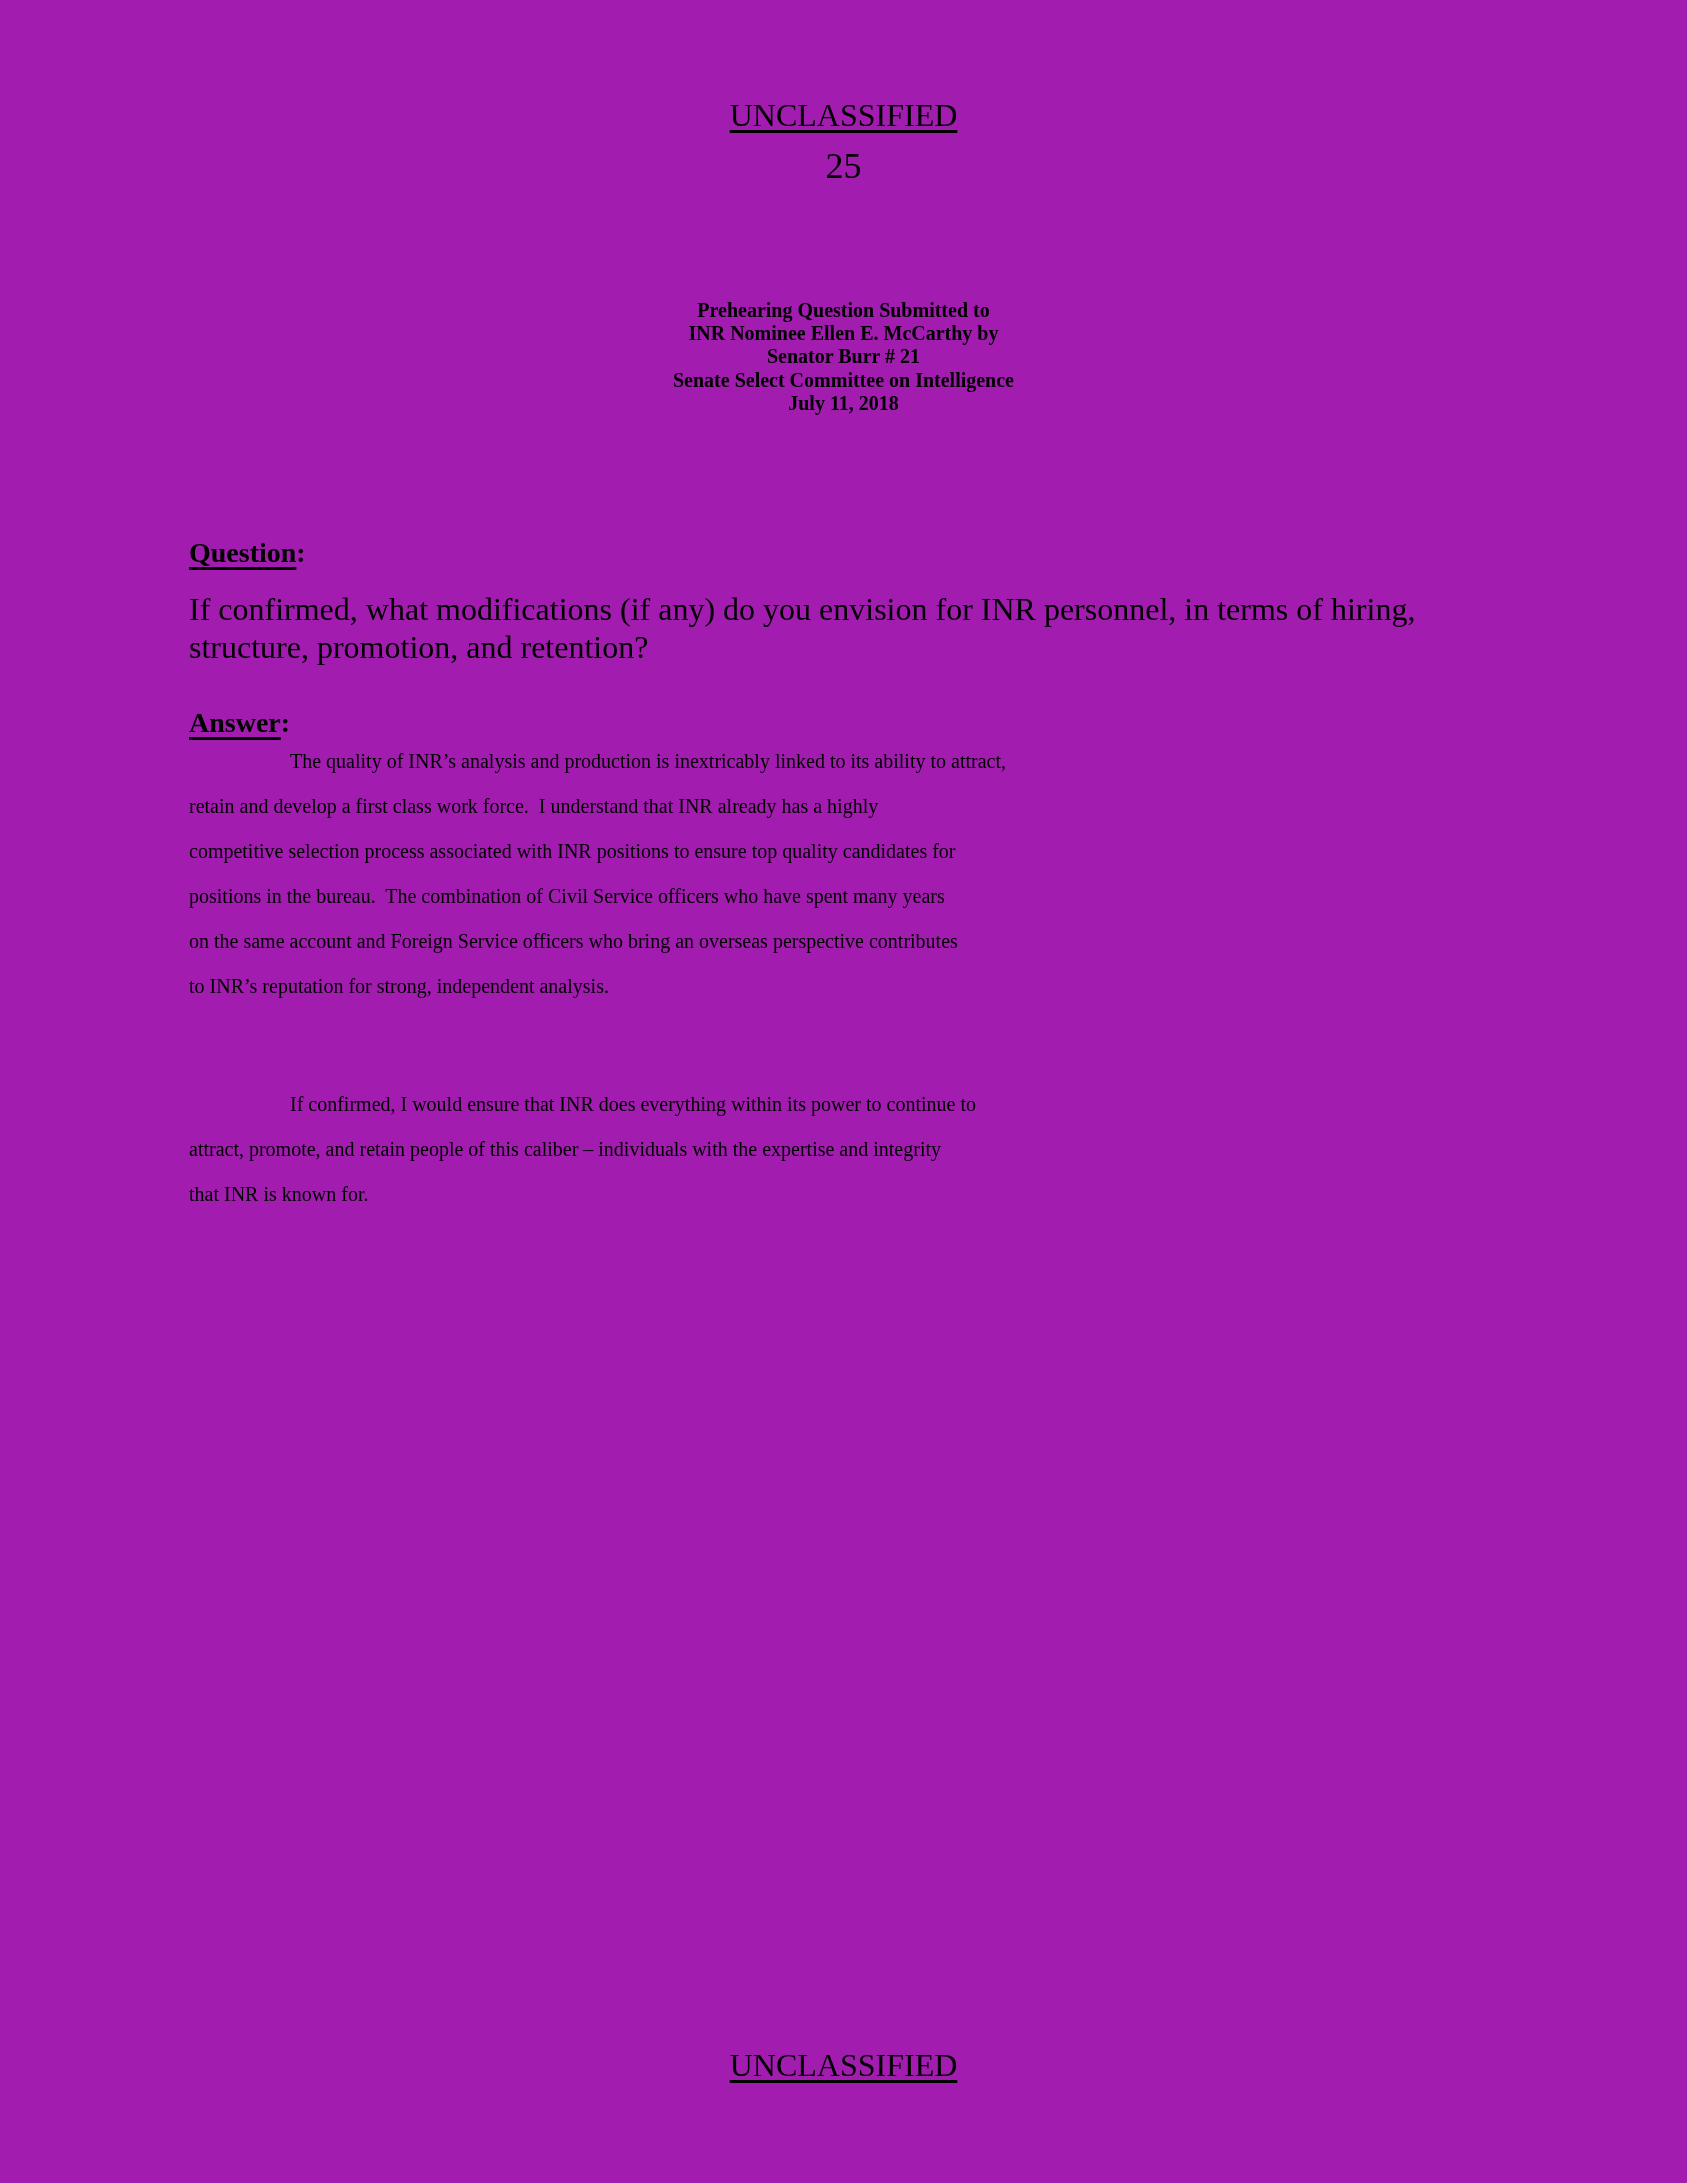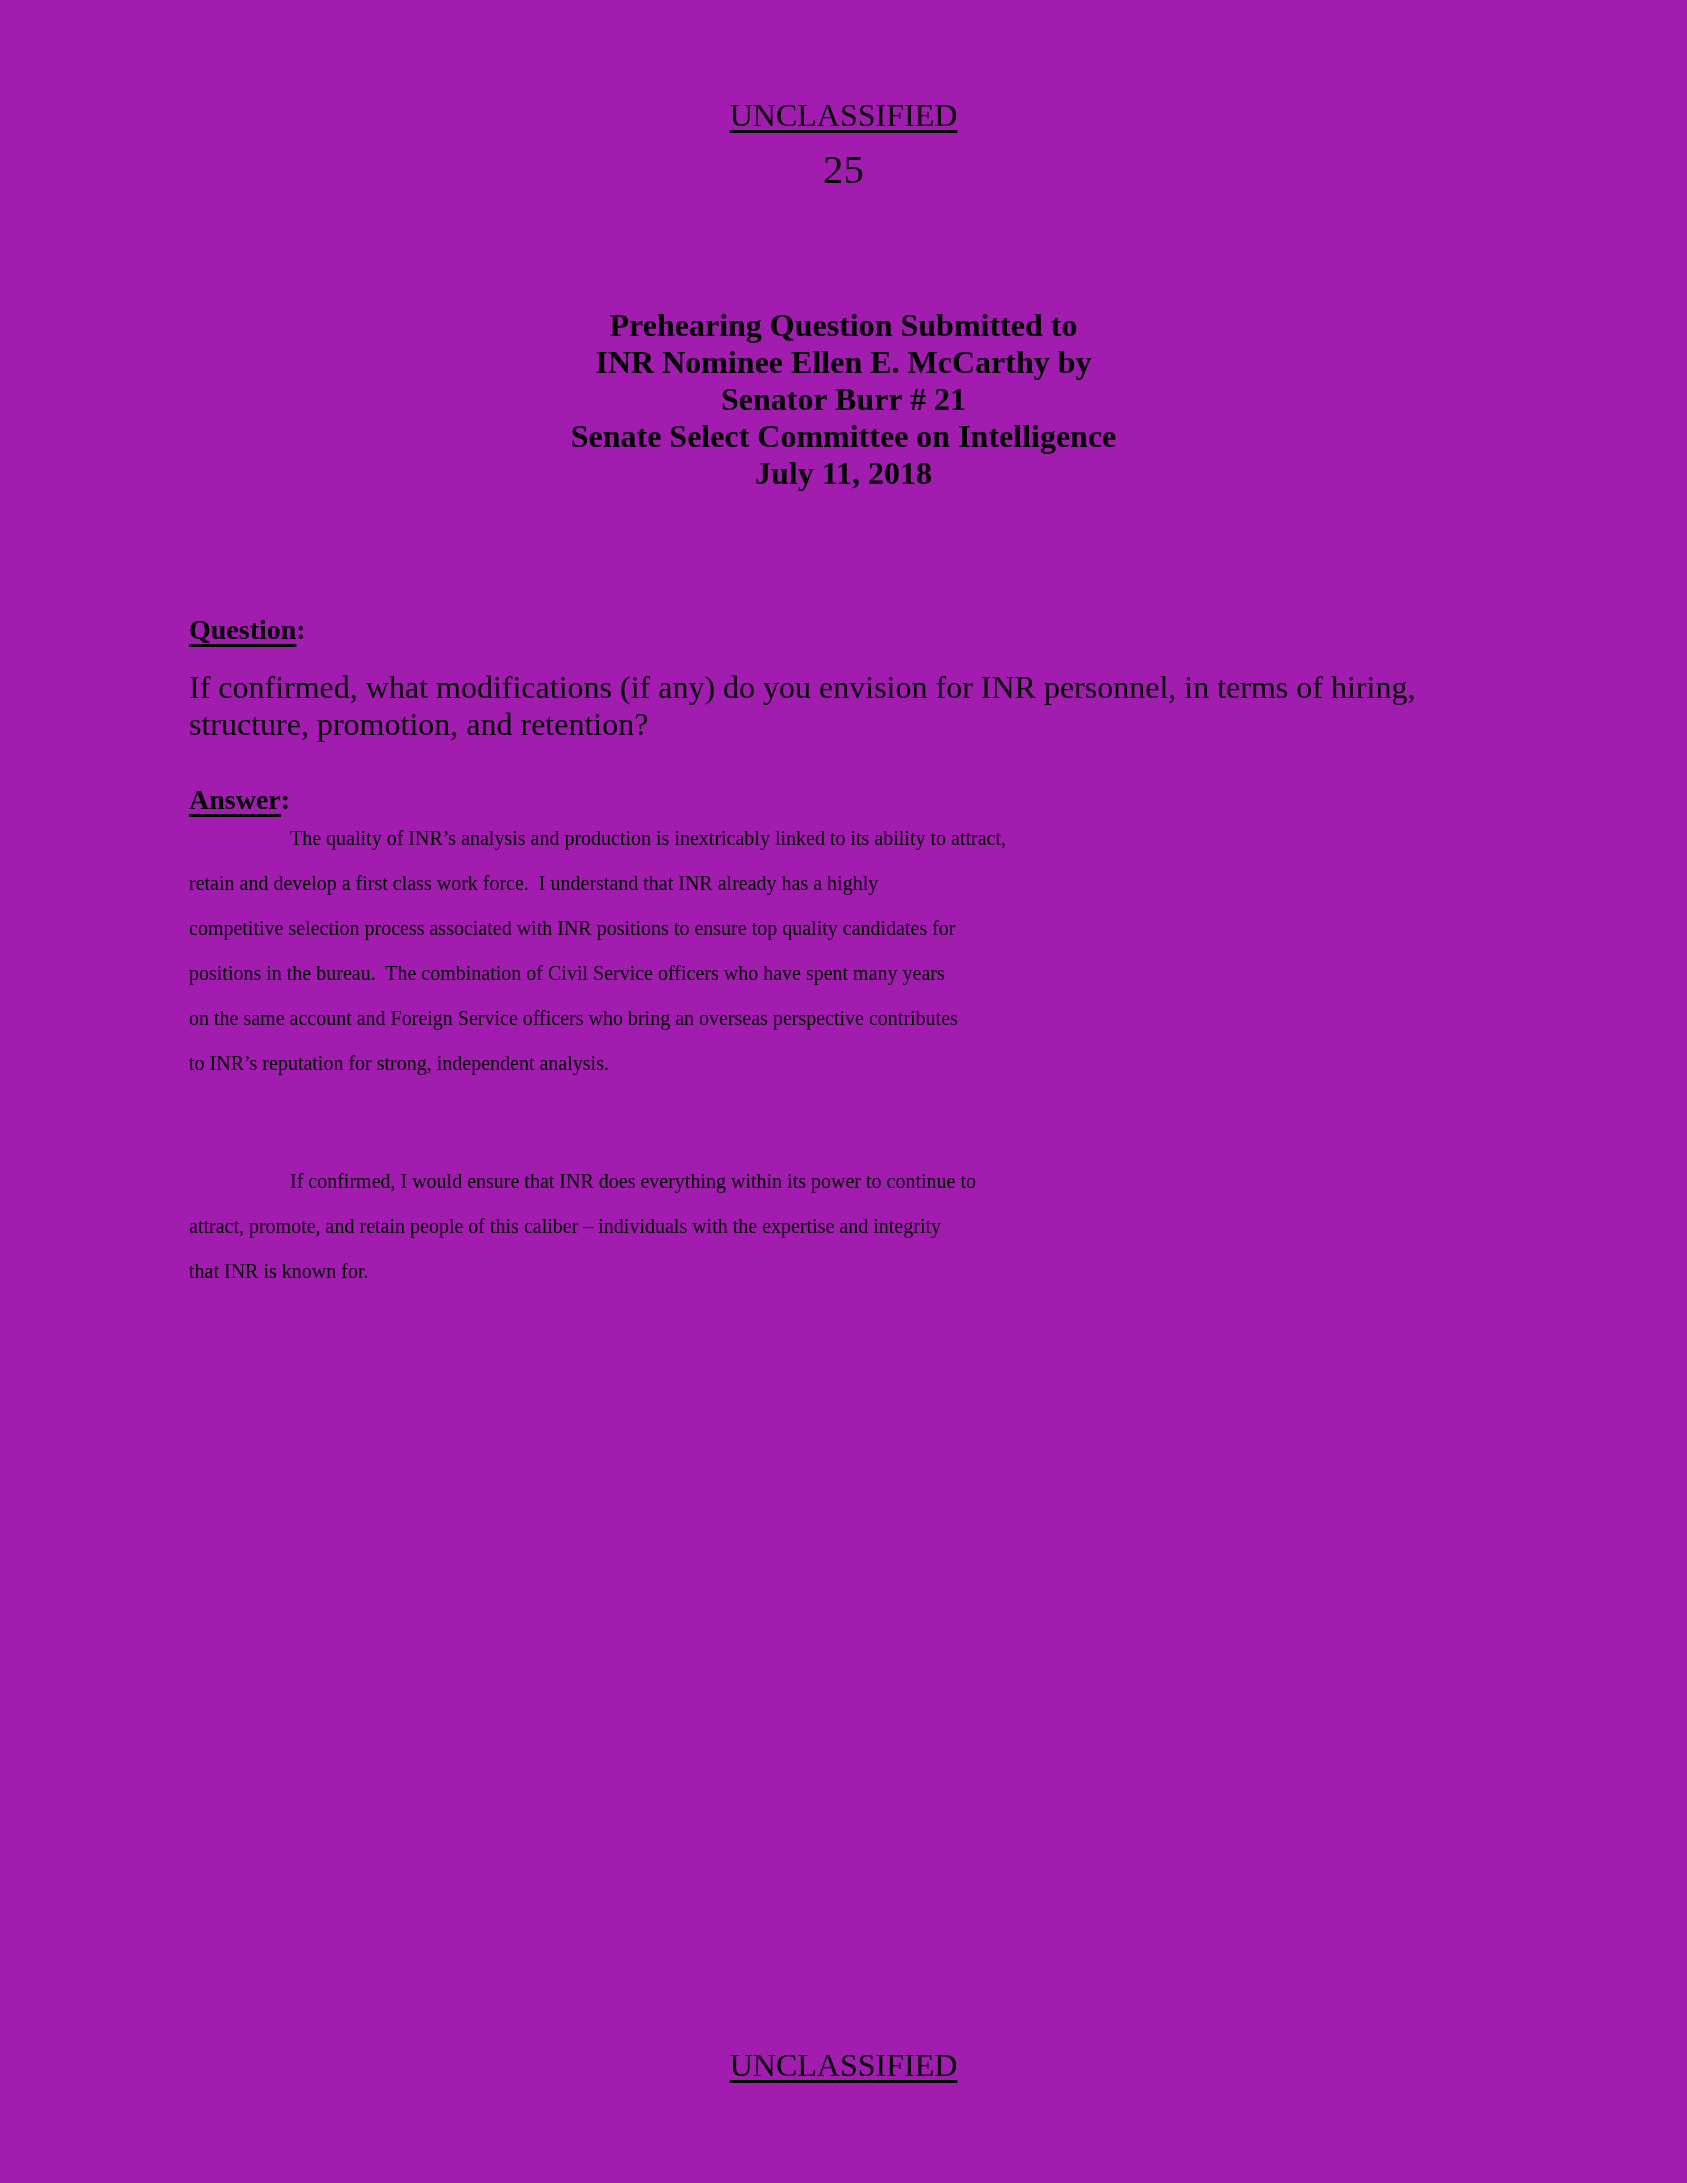--- a/index.html
+++ b/index.html
@@ -21,26 +21,26 @@
     text-align: center;
     font-size: 32px;
     line-height: 1.5;
   }
   .classification-text {
     text-decoration: underline;
     text-decoration-thickness: 2.6px;
     text-underline-offset: 4px;
   }
   .page-number {
-    font-size: 41px;
+    font-size: 36px;
   }
   .title-block {
     margin-top: 106px;
     text-align: center;
-    font-size: 32px;
+    font-size: 20px;
     font-weight: bold;
     line-height: 1.16;
     white-space: pre-line;
   }
   .content {
     padding: 0 189px;
   }
   .section-heading {
     font-size: 28px;
     font-weight: bold;

